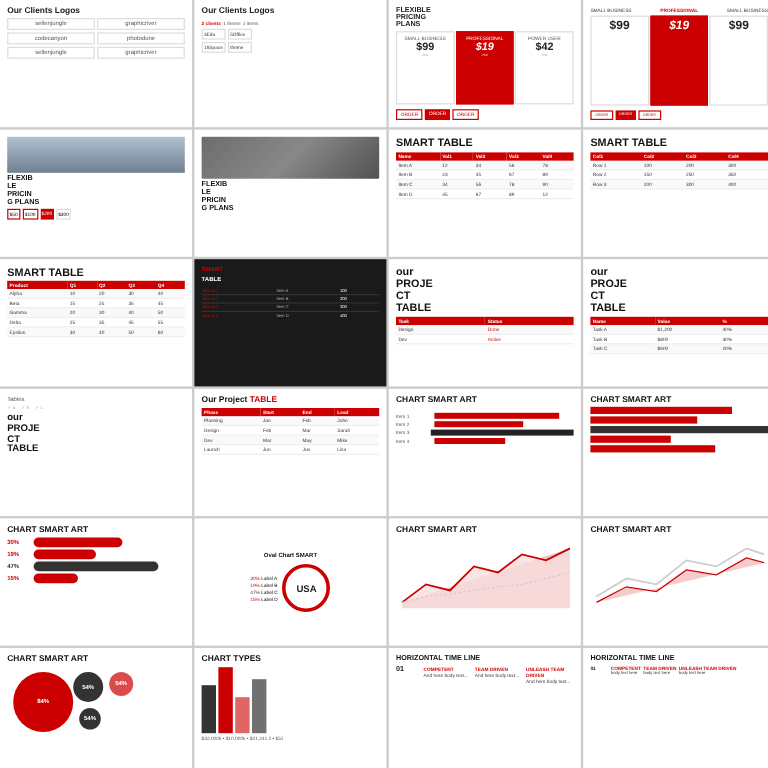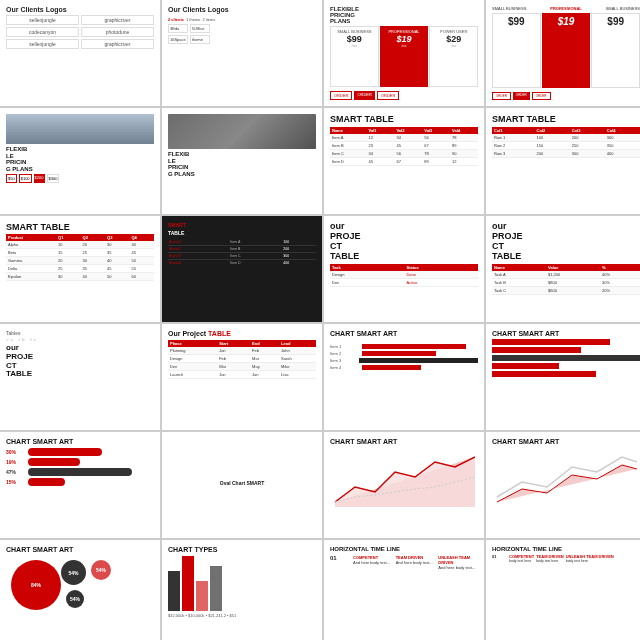--- a/index.html
+++ b/index.html
@@ -302,21 +302,21 @@
         <div class="p3-price" style="color:#222;">$99</div>
         <div style="font-size:3px;color:#aaa;">/mo</div>
       </div>
       <div class="p3-col mid">
         <div style="font-size:4px;">PROFESSIONAL</div>
         <div class="p3-price">$19</div>
         <div style="font-size:3px;opacity:0.8;">/mo</div>
       </div>
       <div class="p3-col">
         <div style="font-size:4px;color:#555;">POWER USER</div>
-        <div class="p3-price" style="color:#222;">$29</div>
+        <div class="p3-price" style="color:#222;">$42</div>
         <div style="font-size:3px;color:#aaa;">/mo</div>
       </div>
     </div>
     <div style="display:flex;gap:2px;margin-top:2px;">
       <div class="btn-small outline">ORDER</div>
       <div class="btn-small">ORDER</div>
       <div class="btn-small outline">ORDER</div>
     </div>
   </div>
 
@@ -660,20 +660,29 @@
       </div>
       <div style="display:flex;align-items:center;gap:2px;">
         <div style="font-size:5px;color:#cc0000;font-weight:bold;width:20px;">15%</div>
         <div style="height:8px;background:#cc0000;border-radius:4px;width:25%;"></div>
       </div>
     </div>
   </div>
 
   <div class="slide" style="align-items:center;justify-content:center;">
     <div style="font-size:5px;font-weight:bold;color:#111;margin-bottom:4px;">Oval Chart SMART</div>
+    <div style="display:flex;align-items:center;gap:4px;">
+      <div style="display:flex;flex-direction:column;gap:1px;font-size:4px;">
+        <div><span style="color:#cc0000;">30%</span> Label A</div>
+        <div><span style="color:#cc0000;">19%</span> Label B</div>
+        <div><span style="color:#333;">47%</span> Label C</div>
+        <div><span style="color:#cc0000;">15%</span> Label D</div>
+      </div>
+      <div class="circle-big">USA</div>
+    </div>
   </div>
 
   <div class="slide">
     <div style="font-size:7px;font-weight:900;color:#111;margin-bottom:2px;">CHART SMART ART</div>
     <svg width="145" height="60">
       <polyline points="5,55 25,40 45,45 65,25 85,30 105,15 125,20 145,10" fill="none" stroke="#cc0000" stroke-width="1.5"></polyline>
       <polyline points="5,55 25,40 45,45 65,25 85,30 105,15 125,20 145,10" fill="rgba(204,0,0,0.1)" stroke="none"></polyline>
       <polyline points="5,55 145,10 145,60 5,60" fill="rgba(204,0,0,0.15)" stroke="none"></polyline>
       <polyline points="5,55 25,50 45,48 65,45 85,42 105,40 125,35 145,30" fill="none" stroke="#ccc" stroke-width="1" stroke-dasharray="2,2"></polyline>
     </svg>

